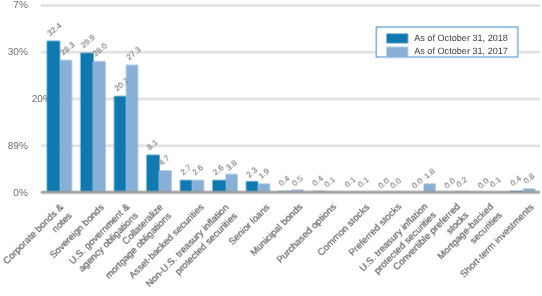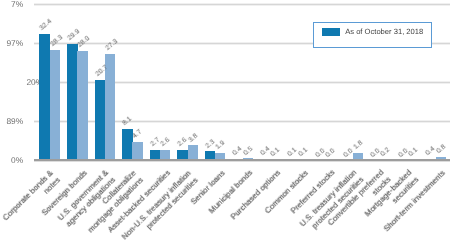--- a/index.html
+++ b/index.html
@@ -18,21 +18,21 @@
   .legsw{width:17.4px;height:8.5px;}
   .legtxt{font-size:7.6px;color:#404040;margin-left:5.5px;line-height:8.3px;white-space:nowrap;transform:translateZ(0);}
 </style>
 </head>
 <body>
 
 <div id="chart">
     <div class="gridline" style="top: 3.8px;"></div>
     <div class="ytick" style="top: -0.7px;">7%</div>
     <div class="gridline" style="top: 42.775px;"></div>
-    <div class="ytick" style="top: 38.275px;">97%</div>
+    <div class="ytick" style="top: 38.275px;">30%</div>
     <div class="gridline" style="top: 81.75px;"></div>
     <div class="ytick" style="top: 77.25px; margin-left: 20px;">20%</div>
     <div class="gridline" style="top: 120.725px;"></div>
     <div class="ytick" style="top: 116.225px;">89%</div>
     <div class="axisline" style="top: 159.1px;"></div>
     <div class="ytick" style="top: 155.2px;">0%</div>
     <div class="bar" style="left: 39.4px; width: 10.65px; height: 126.279px; top: 33.921px; background: rgb(15, 121, 176);"></div>
     <div class="vlabel" style="left: 43.4px; top: 25.221px;">32.4</div>
     <div class="bar" style="left: 66.96px; width: 10.65px; height: 116.535px; top: 43.6647px; background: rgb(15, 121, 176);"></div>
     <div class="vlabel" style="left: 70.96px; top: 34.9648px;">29.9</div>
@@ -107,14 +107,18 @@
     <div class="xlabel" style="left: 326.152px; top: 221.433px;">Convertible preferred
 stocks</div>
     <div class="xlabel" style="left: 362.904px; top: 212.241px;">Mortgage-backed
 securities</div>
     <div class="xlabel" style="left: 381.979px; top: 227.09px;">Short-term investments</div>
     <div id="legend" style="left: 313.1px; top: 22.4px; width: 119.3px; height: 26.1px;">
       <div class="legrow" style="left: 8.2px; top: 4.6px;">
         <div class="legsw" style="background: rgb(15, 121, 176);"></div>
         <div class="legtxt">As of October 31, 2018</div>
       </div>
+      <div class="legrow" style="left: 8.2px; top: 16px;">
+        <div class="legsw" style="background: rgb(136, 176, 214);"></div>
+        <div class="legtxt">As of October 31, 2017</div>
+      </div>
     </div>
   </div>
 
 </body></html>

